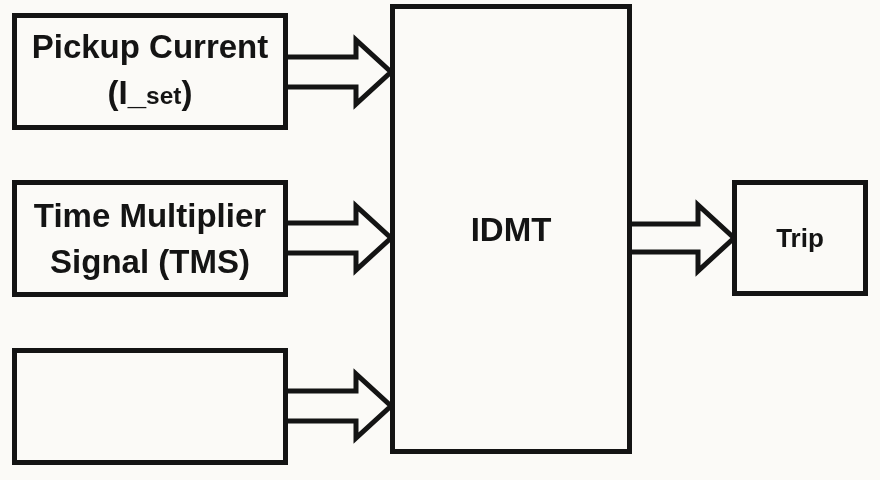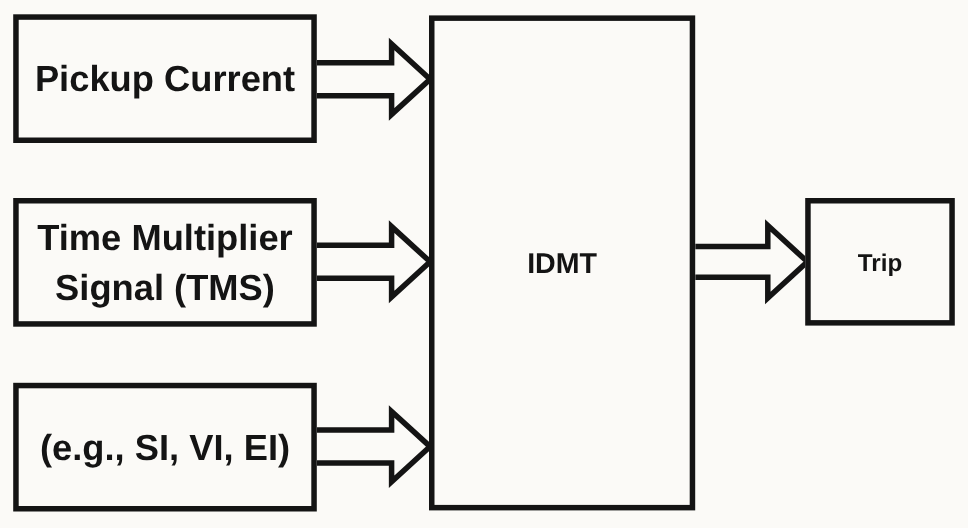--- a/index.html
+++ b/index.html
@@ -46,32 +46,32 @@
     width: 276px;
     height: 117px;
     font-size: 33px;
     line-height: 46px;
   }
   .box-pickup { top: 13px; }
   .box-tms    { top: 180px; }
   .box-curve  { top: 348px; }
   .box-relay {
     left: 390px;
-    top: 14px;
+    top: 4px;
     width: 242px;
     height: 450px;
-    font-size: 26px;
+    font-size: 33px;
     line-height: 47px;
   }
   .box-trip {
     left: 732px;
     top: 180px;
     width: 136px;
     height: 116px;
-    font-size: 22px;
+    font-size: 26px;
     line-height: 45px;
   }
   .subscript {
     font-size: 0.74em;
   }
 </style>
 </head>
 <body>
 
 <div class="canvas">
@@ -80,29 +80,29 @@
     <g fill="#fbfaf7" stroke="#141414" stroke-width="5" stroke-linejoin="miter" stroke-miterlimit="10">
       <path d="M 288 57 L 356 57 L 356 40 L 391 72 L 356 104 L 356 87 L 288 87"></path>
       <path d="M 288 223 L 356 223 L 356 206 L 391 238 L 356 270 L 356 253 L 288 253"></path>
       <path d="M 288 391 L 356 391 L 356 374 L 391 406 L 356 438 L 356 421 L 288 421"></path>
       <path d="M 632 224 L 698 224 L 698 205 L 734 238 L 698 271 L 698 252 L 632 252"></path>
     </g>
   </svg>
 
   <div class="box input-box box-pickup">
     <span class="line">Pickup Current</span>
+    <span class="line"><span>(I_</span><span class="subscript">set</span><span>)</span></span>
   </div>
 
   <div class="box input-box box-tms">
     <span class="line">Time Multiplier</span>
     <span class="line">Signal (TMS)</span>
   </div>
 
   <div class="box input-box box-curve">
-    <span class="line">(e.g., SI, VI, EI)</span>
   </div>
 
   <div class="box box-relay">
     <span class="line">IDMT</span>
   </div>
 
   <div class="box box-trip">
     <span class="line">Trip</span>
   </div>
 

